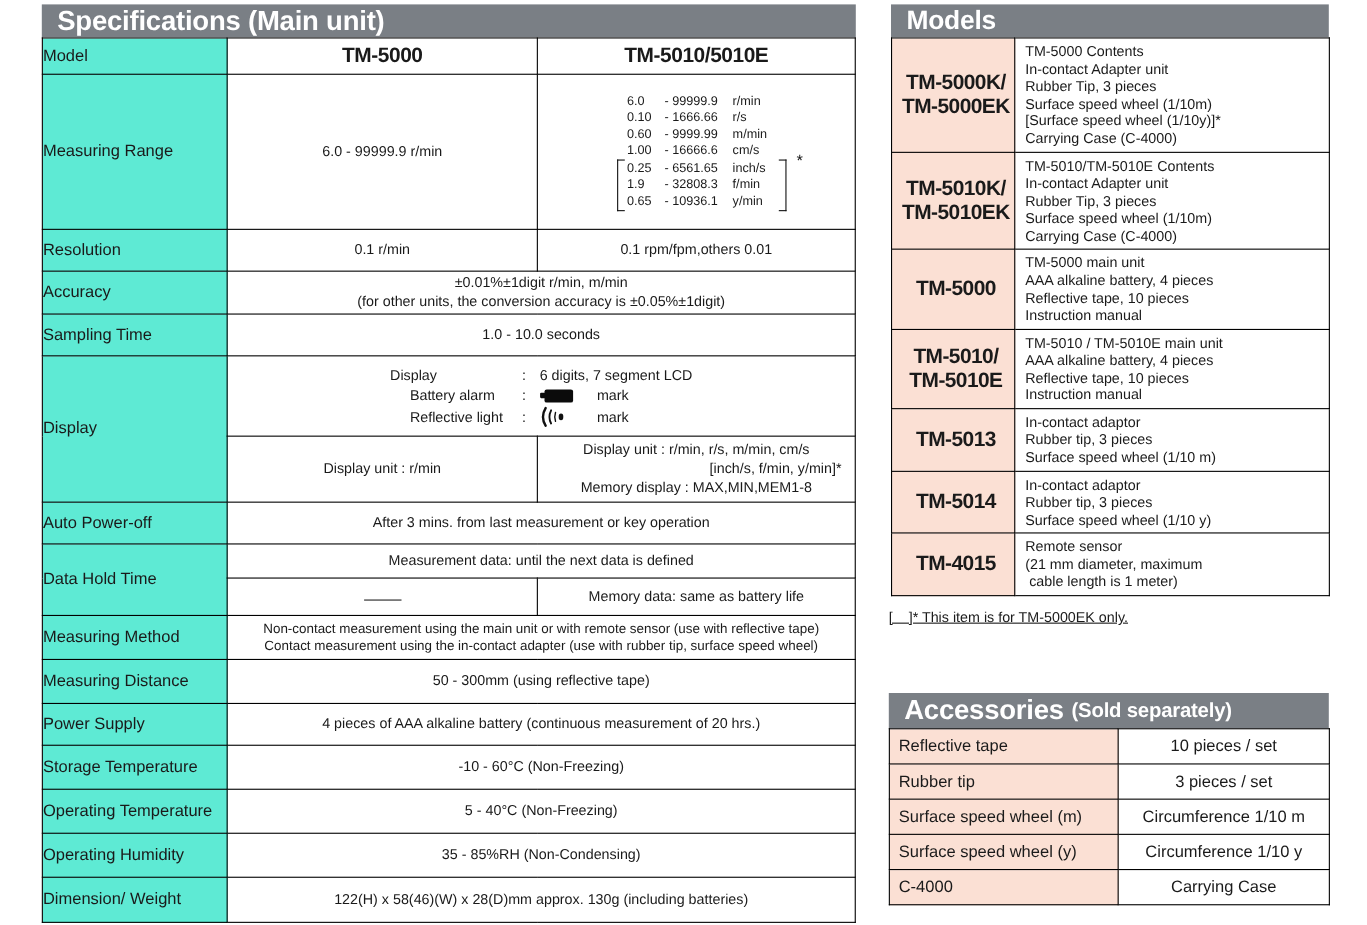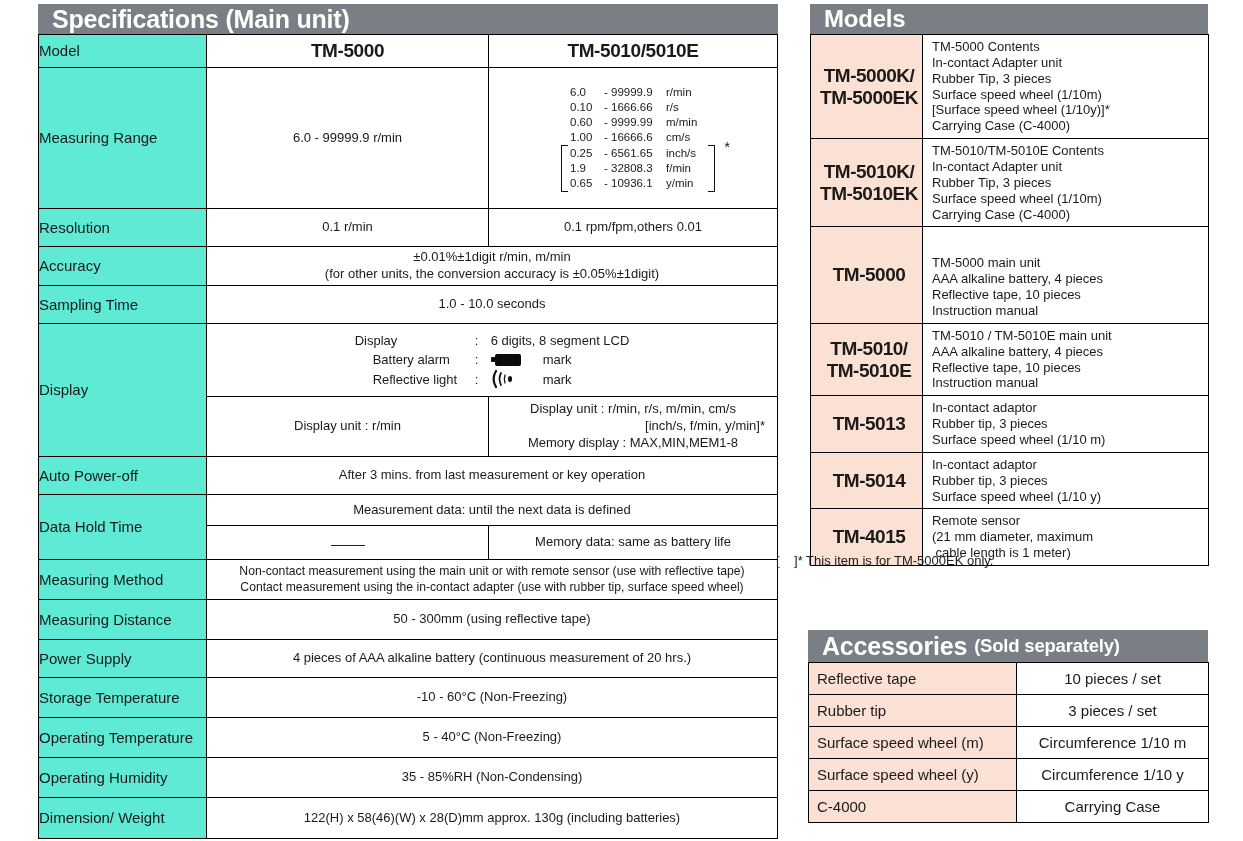--- a/index.html
+++ b/index.html
@@ -149,23 +149,24 @@
     text-align: center;
   }
   #models td.mdesc {
     font-size: 13px;
     line-height: 1.22;
     padding: 4px 0 4px 9px;
     text-align: left;
   }
   #note {
     position: absolute;
-    left: 776px; top: 553px;
+    left: 808px; top: 553px;
     font-size: 13px;
     white-space: pre;
+    text-decoration: underline;
   }
 
   
   #acc { left: 808px; top: 630px; width: 400px; }
   #acc .panel-head { height: 32px; font-size: 25px; }
   #acc td.aname {
     background: #fbe0d4;
     font-size: 15px;
     padding: 7px 0 7px 8px;
     text-align: left;
@@ -247,21 +248,21 @@
 
       <tr>
         <td class="lbl" rowspan="2">
           <span>Display</span>
         </td>
         <td class="val" colspan="2" style="height:73px">
           <div class="disp-lines">
             <div class="dl">
               <span class="k">Display</span>
               <span class="sep">:</span>
-              <span>6 digits, 8 segment LCD</span>
+              <span>6 digits, 7 segment LCD</span>
             </div>
             <div class="dl">
               <span class="k ind">Battery alarm</span>
               <span class="sep">:</span>
               <span class="iconcell">
                 <span class="battery-icon">
                   <span class="nub"></span>
                   <span class="body"></span>
                 </span>
               </span>
@@ -398,21 +399,21 @@
               <div style="white-space: pre;">Rubber Tip, 3 pieces</div>
               <div style="white-space: pre;">Surface speed wheel (1/10m)</div>
               <div style="white-space: pre;">Carrying Case (C-4000)</div>
             </td>
           </tr>
           <tr>
             <td class="mname">
               <div>TM-5000</div>
             </td>
             <td class="mdesc">
-              <div style="white-space: pre; margin-top: 24px;">TM-5000 main unit</div>
+              <div style="white-space: pre;">TM-5000 main unit</div>
               <div style="white-space: pre;">AAA alkaline battery, 4 pieces</div>
               <div style="white-space: pre;">Reflective tape, 10 pieces</div>
               <div style="white-space: pre;">Instruction manual</div>
             </td>
           </tr>
           <tr>
             <td class="mname">
               <div>TM-5010/</div>
               <div>TM-5010E</div>
             </td>

